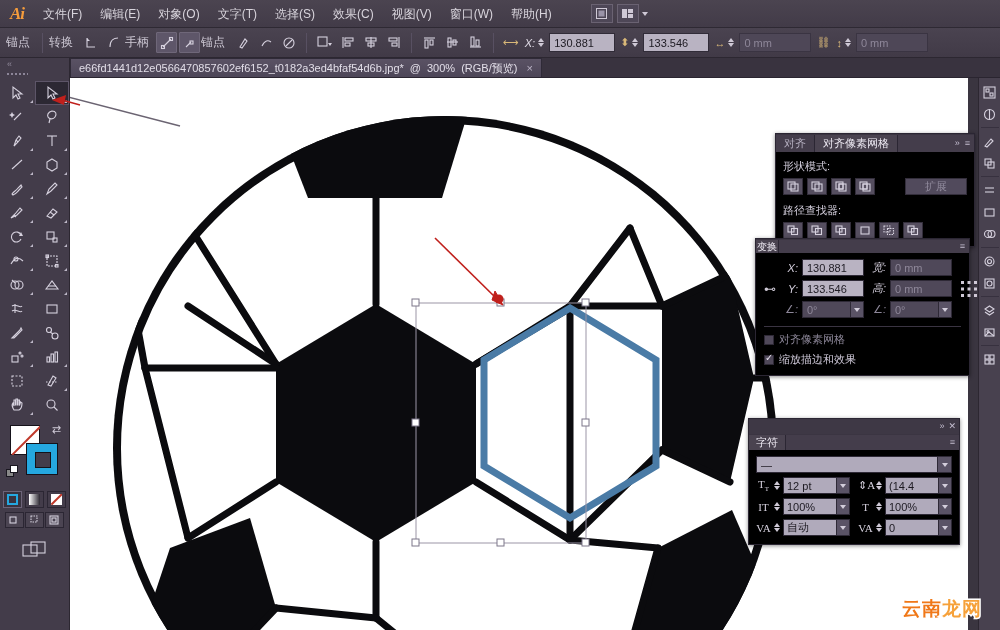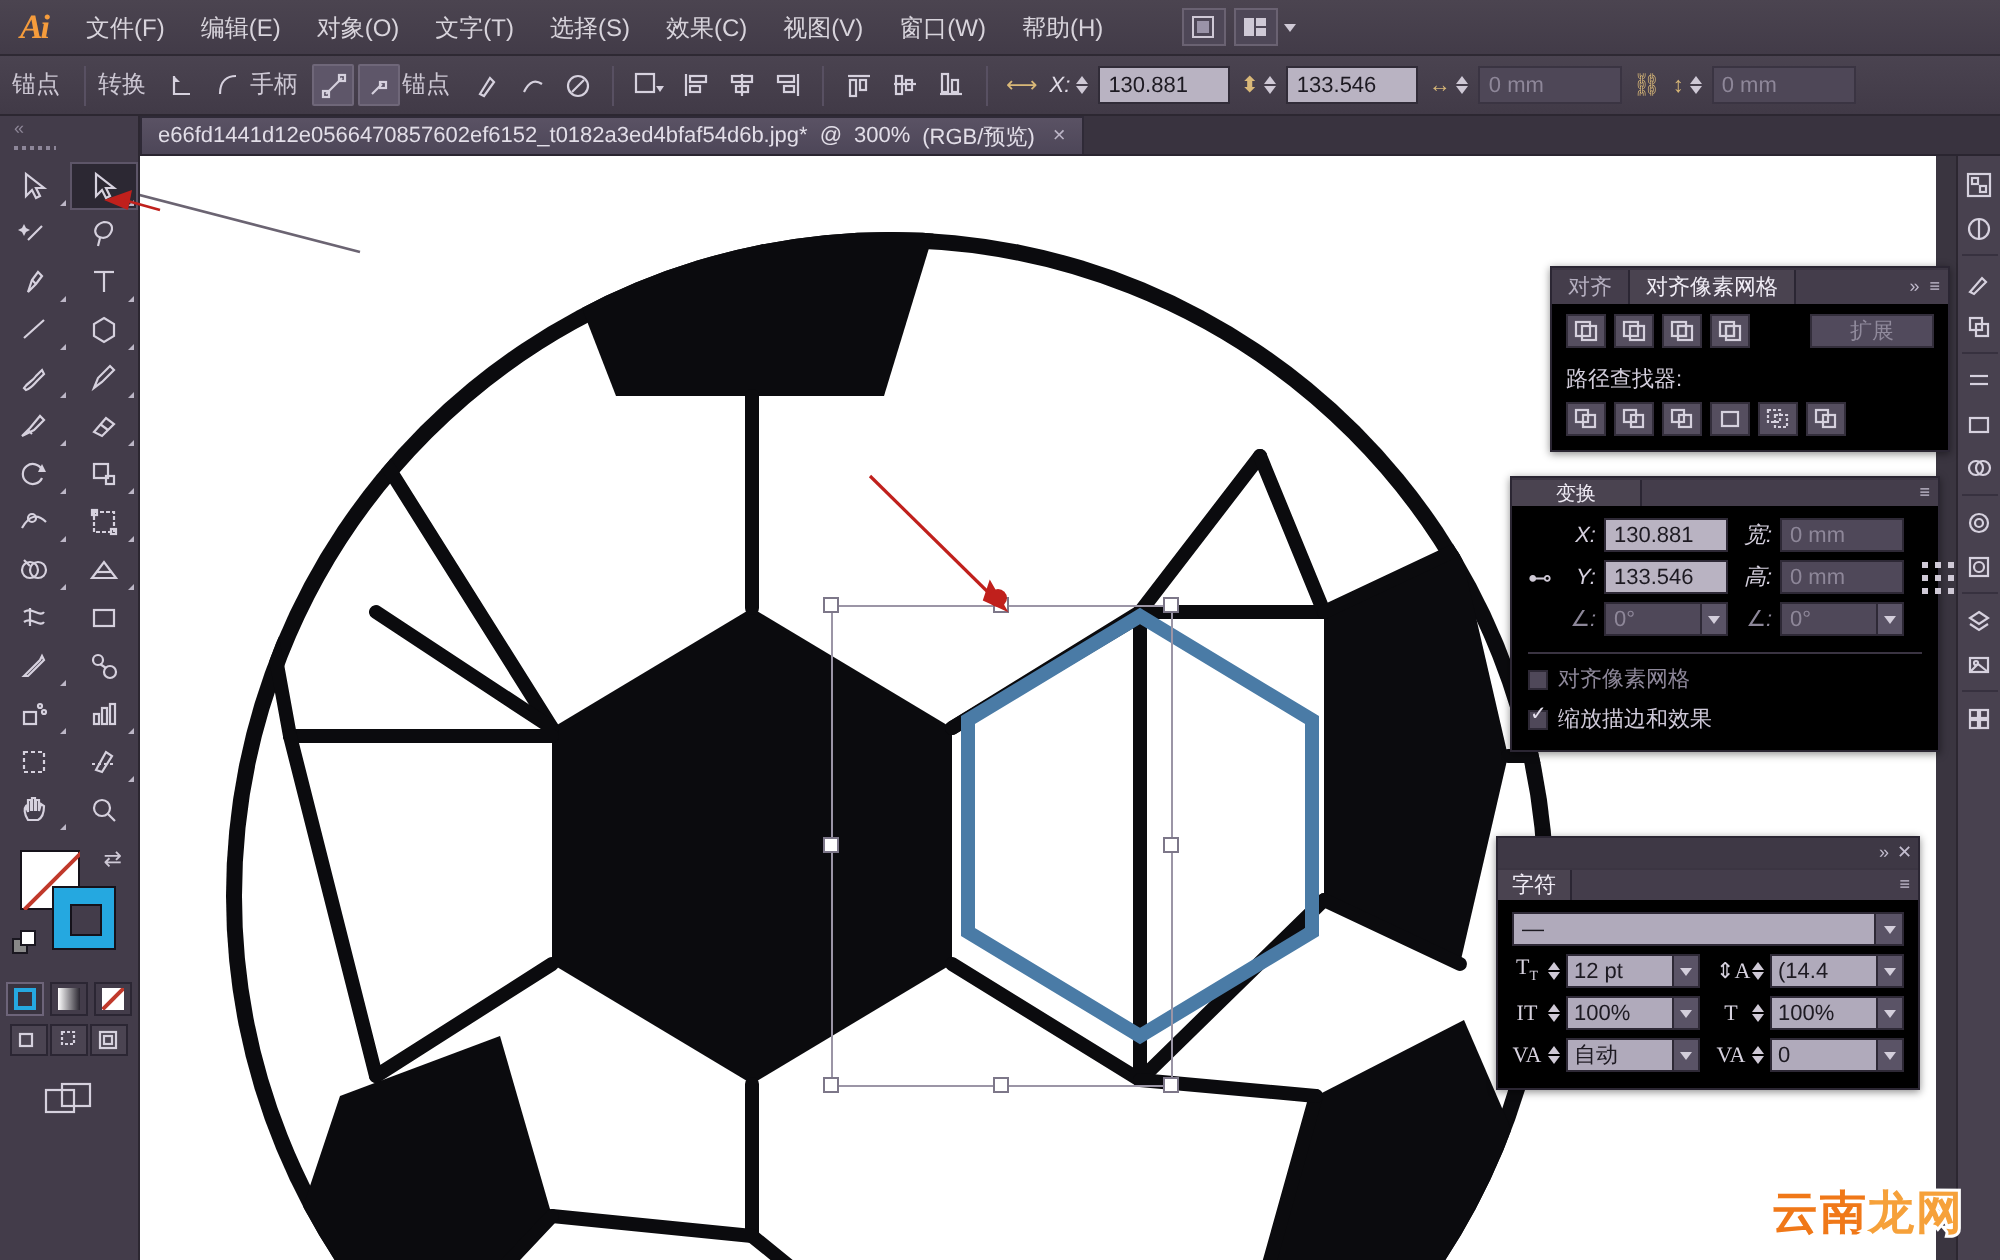--- a/index.html
+++ b/index.html
@@ -222,21 +222,21 @@
   .ch-spin i.d { border-top:4px solid #cfc9d6; }
   .ch-val { flex:1; height:17px; background:#b0aabb; border:1px solid #2e2936;
     display:flex;align-items:center; font-size:11px;color:#1d1a22; padding-left:3px;}
   .ch-val .arw { margin-left:auto; width:13px;height:15px;background:#5a5366;border-left:1px solid #2e2936;
     display:flex;align-items:center;justify-content:center;}
   .tri-sm { width:0;height:0;border-left:3px solid transparent;border-right:3px solid transparent;border-top:4px solid #d3cedb;}
 
   
   .watermark {
     position:absolute; right:18px; bottom:8px;
-    font-family:"DejaVu Sans", sans-serif; font-weight:bold; font-size:23px;
+    font-family:"DejaVu Sans", sans-serif; font-weight:bold; font-size:19px;
     letter-spacing:1px;
     color:#f07818;
     -webkit-text-stroke:3px #ffffff;
     paint-order:stroke fill;
   }
   .watermark span.b { color:#f6a13a; }
 </style>
 </head>
 <body>
 
@@ -853,20 +853,21 @@
   <div class="panel" style="left:775px; top:133px; width:200px;">
     <div class="panel-tabs">
       <div class="ptab">对齐</div>
       <div class="ptab active">对齐像素网格</div>
       <div class="ptab-fill">
         <span class="p-ctl">»</span>
         <span class="p-ctl">≡</span>
       </div>
     </div>
     <div class="p-body">
+      <div class="p-sec">形状模式:</div>
       <div class="p-row">
         <div class="pf-btn">
           <svg class="ti" width="12" height="11" viewBox="0 0 12 11">
               <rect x="1" y="1" width="7" height="7" fill="#cfc9d6" stroke="none"></rect>
               <rect x="4" y="3" width="7" height="7" fill="#cfc9d6" stroke="#4a4350"></rect>
             </svg>
         </div>
         <div class="pf-btn">
           <svg class="ti" width="12" height="11" viewBox="0 0 12 11">
               <rect x="1" y="1" width="7" height="7" fill="#cfc9d6" stroke="none"></rect>
@@ -925,21 +926,21 @@
               <rect x="1" y="1" width="6" height="6" stroke="#cfc9d6" fill="none"></rect>
               <rect x="4.5" y="3.5" width="6" height="6" fill="#cfc9d6" stroke="none"></rect>
             </svg>
         </div>
       </div>
     </div>
   </div>
 
   <div class="panel" style="left:755px; top:238px; width:215px;">
     <div class="panel-tabs" style="height:14px">
-      <div class="ptab active" style="height:13px;padding:0 22px;font-size:10px">变换</div>
+      <div class="ptab active" style="height:13px;padding:0 1px;font-size:10px">变换</div>
       <div class="ptab-fill" style="height:13px">
         <span class="p-ctl">≡</span>
       </div>
     </div>
     <div class="p-body" style="padding:6px 8px 8px 8px">
       <div style="display:flex; align-items:center; gap:6px;">
         <div style="font-size:12px;color:#cfc9d6">⊷</div>
         <div style="flex:1">
           <div class="tp-grid" style="grid-template-columns:16px 62px 18px 62px;">
             <div class="tp-lbl">X:</div>

